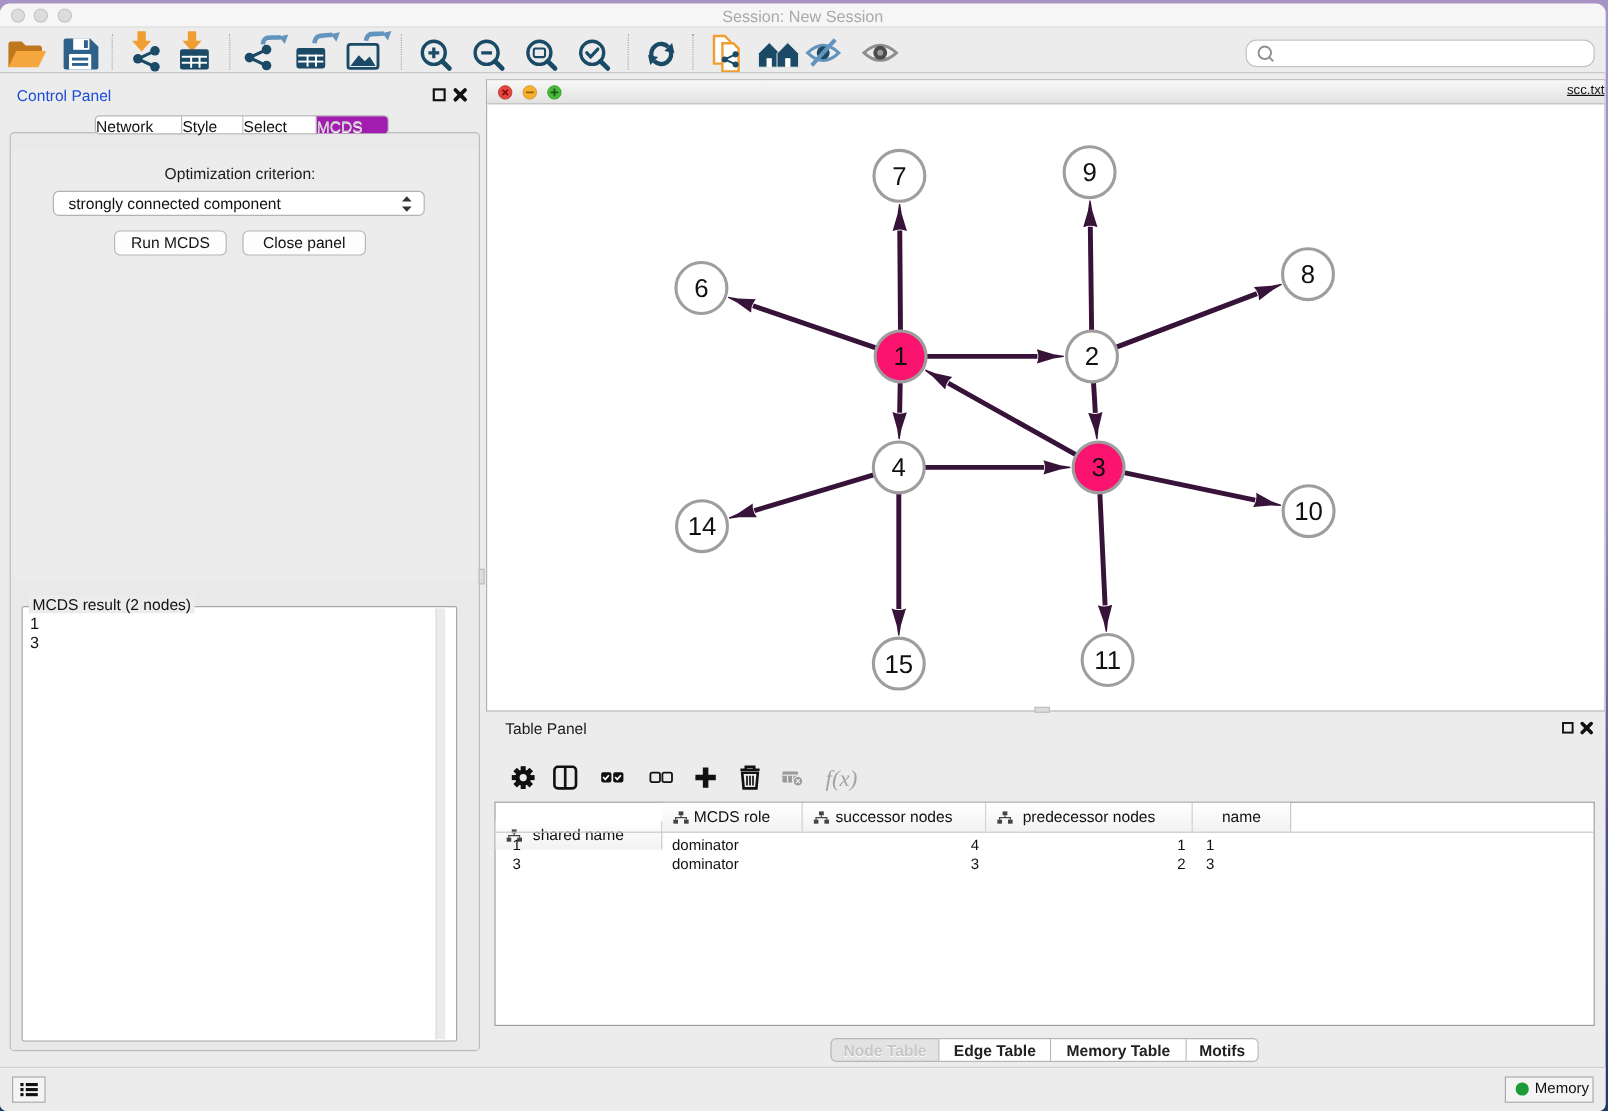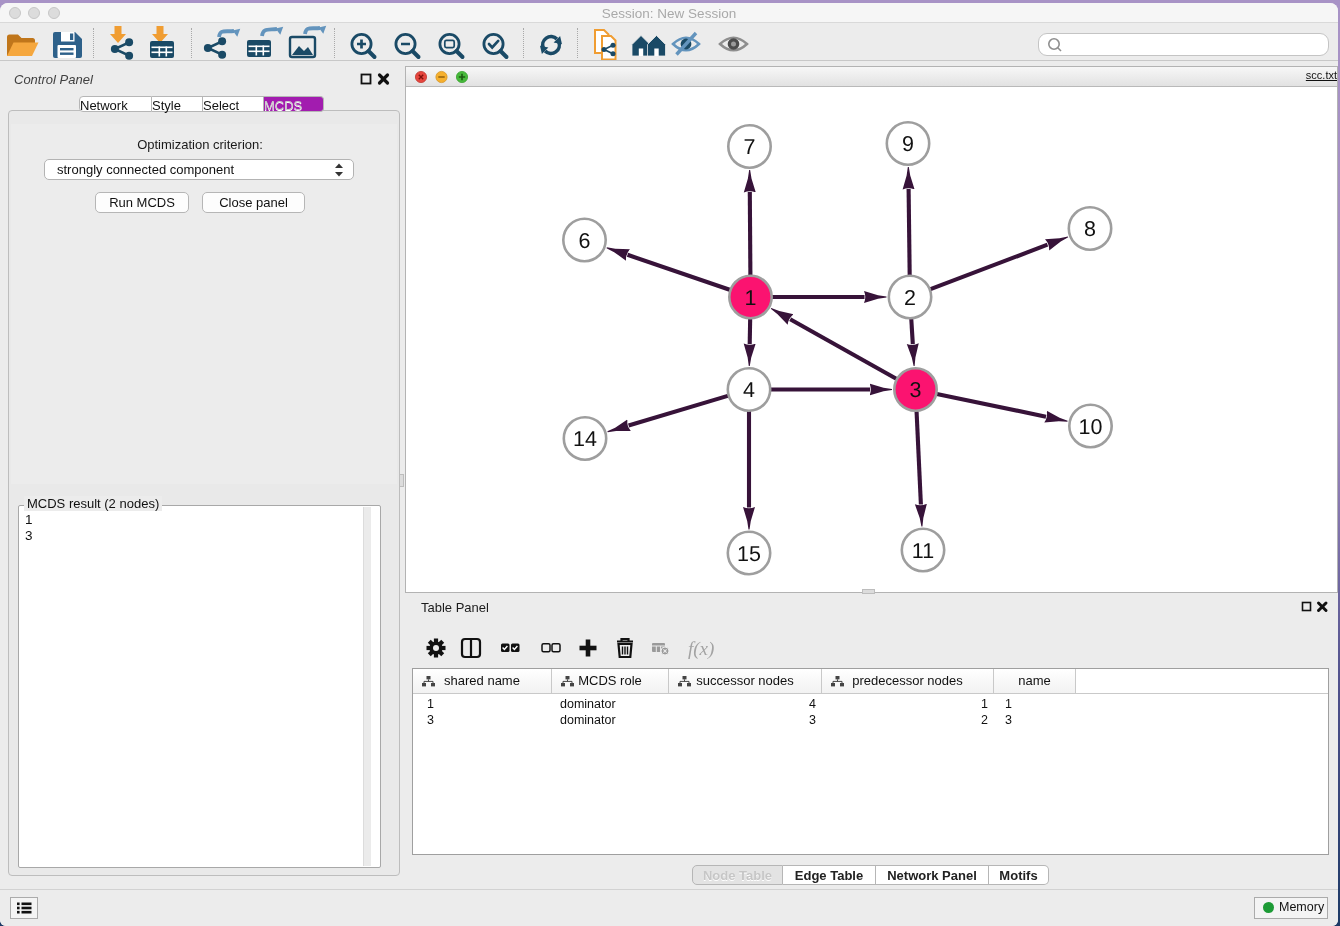--- a/index.html
+++ b/index.html
@@ -13,21 +13,21 @@
         background:#dcdcdc; border:1px solid #c6c6c6; }
   #wtitle { position:absolute; top:3px; left:0; width:100%; text-align:center;
             font-size:13.5px; color:#a9a9a9; }
   #toolbar { left:0; top:21px; width:1338px; height:37px; background:#ececec;
              border-bottom:1px solid #c8c8c8; }
   .sep { position:absolute; top:4px; height:30px; width:0;
          border-left:1px dotted #a9a9a9; }
   #searchbox { position:absolute; left:1038px; top:9px; width:291px; height:23px;
                background:#fff; border:1px solid #c4c4c4; border-radius:9px; }
   
-  #cptitle { left:14px; top:69px; font-size:13px; color:#404040;font-style:italic; }
+  #cptitle { left:14px; top:69px; font-size:13px; color:#1d4ed8; }
   .tab { position:absolute; top:93px; height:16px; background:#fff;
          border:1px solid #b6b6b6; font-size:13px; color:#111;
          text-align:left; line-height:18px; }
   #tabpane { left:8px; top:107px; width:392px; height:766px;
              background:#e9e9e9; border:1px solid #bdbdbd; border-radius:4px; }
   #innerpane { left:11px; top:121px; width:386px; height:360px; background:#ececec; }
   #optlabel { left:0px; top:134px; width:400px; text-align:center; font-size:13px; color:#1a1a1a; }
   #dropdown { left:44px; top:156px; width:310px; height:21px; background:#fff;
               border:1px solid #b3b3b3; border-radius:5px; font-size:13px; color:#111;
               line-height:19px; padding-left:12px; }
@@ -304,21 +304,21 @@
         <line x1="248.6" y1="12" x2="248.6" y2="18"></line>
       </g>
 <circle cx="253" cy="17" r="4" fill="#9a9a9a" stroke="#ececec" stroke-width="1"></circle>
 <g stroke="#ececec" stroke-width="1.1">
         <line x1="251.4" y1="15.4" x2="254.6" y2="18.6"></line>
         <line x1="254.6" y1="15.4" x2="251.4" y2="18.6"></line>
       </g>
 <text x="276" y="21" font-family="Liberation Serif, serif" font-style="italic" font-size="19" fill="#a3a3a3">f(x)</text>
 </svg>
   <div class="abs" id="tbl">
-    <div class="hcell" style="left:0px; width:139px;">
+    <div class="hcell" style="left:0px; width:139px;margin-top:15px;">
         <div class="hlabel">shared name</div>
         <svg width="13" height="11" style="position:absolute;left:9px;top:7px" viewBox="0 0 13 11">
           <g fill="#444">
             <rect x="4.5" y="0" width="4" height="3.4"></rect>
             <rect x="0" y="7" width="4" height="3.4"></rect>
             <rect x="9" y="7" width="4" height="3.4"></rect>
           </g>
           <path d="M6.5,3.4 v2 M2,7 v-1.6 h9 v1.6" fill="none" stroke="#444" stroke-width="1"></path>
         </svg>
       </div>
@@ -365,21 +365,21 @@
 <div class="rcell" style="left:409px; top:28px; width:166px; text-align:right;">1</div>
 <div class="rcell" style="left:592px; top:28px;">1</div>
 <div class="rcell" style="left:14px; top:44px;">3</div>
 <div class="rcell" style="left:147px; top:44px;">dominator</div>
 <div class="rcell" style="left:256px; top:44px; width:147px; text-align:right;">3</div>
 <div class="rcell" style="left:409px; top:44px; width:166px; text-align:right;">2</div>
 <div class="rcell" style="left:592px; top:44px;">3</div>
   </div>
   <div class="btab" style="left:692px; width:91px; border-radius:5px 0 0 5px;background:#e3e3e3; color:#c6c6c6; text-shadow:0 1px 0 #fff;">Node Table</div>
 <div class="btab" style="left:783px; width:93px; border-left:none;">Edge Table</div>
-<div class="btab" style="left:876px; width:113px; border-left:none;">Network Panel</div>
+<div class="btab" style="left:876px; width:113px; border-left:none;">Memory Table</div>
 <div class="btab" style="left:989px; width:60px; border-radius:0 5px 5px 0;border-left:none;">Motifs</div>
   <div class="abs" id="statusbar"></div>
   <div class="abs" style="left:10px; top:894px; width:28px; height:22px; background:#f4f4f4; border:1px solid #ababab;"></div>
 <svg class="abs" style="left:10px;top:894px" width="28" height="22" viewBox="0 0 28 22">
       <g fill="#111">
         <rect x="7" y="5.5" width="2.6" height="2.6"></rect>
         <rect x="7" y="9.7" width="2.6" height="2.6"></rect>
         <rect x="7" y="13.9" width="2.6" height="2.6"></rect>
         <rect x="11.5" y="5.5" width="10" height="2.6"></rect>
         <rect x="11.5" y="9.7" width="10" height="2.6"></rect>

